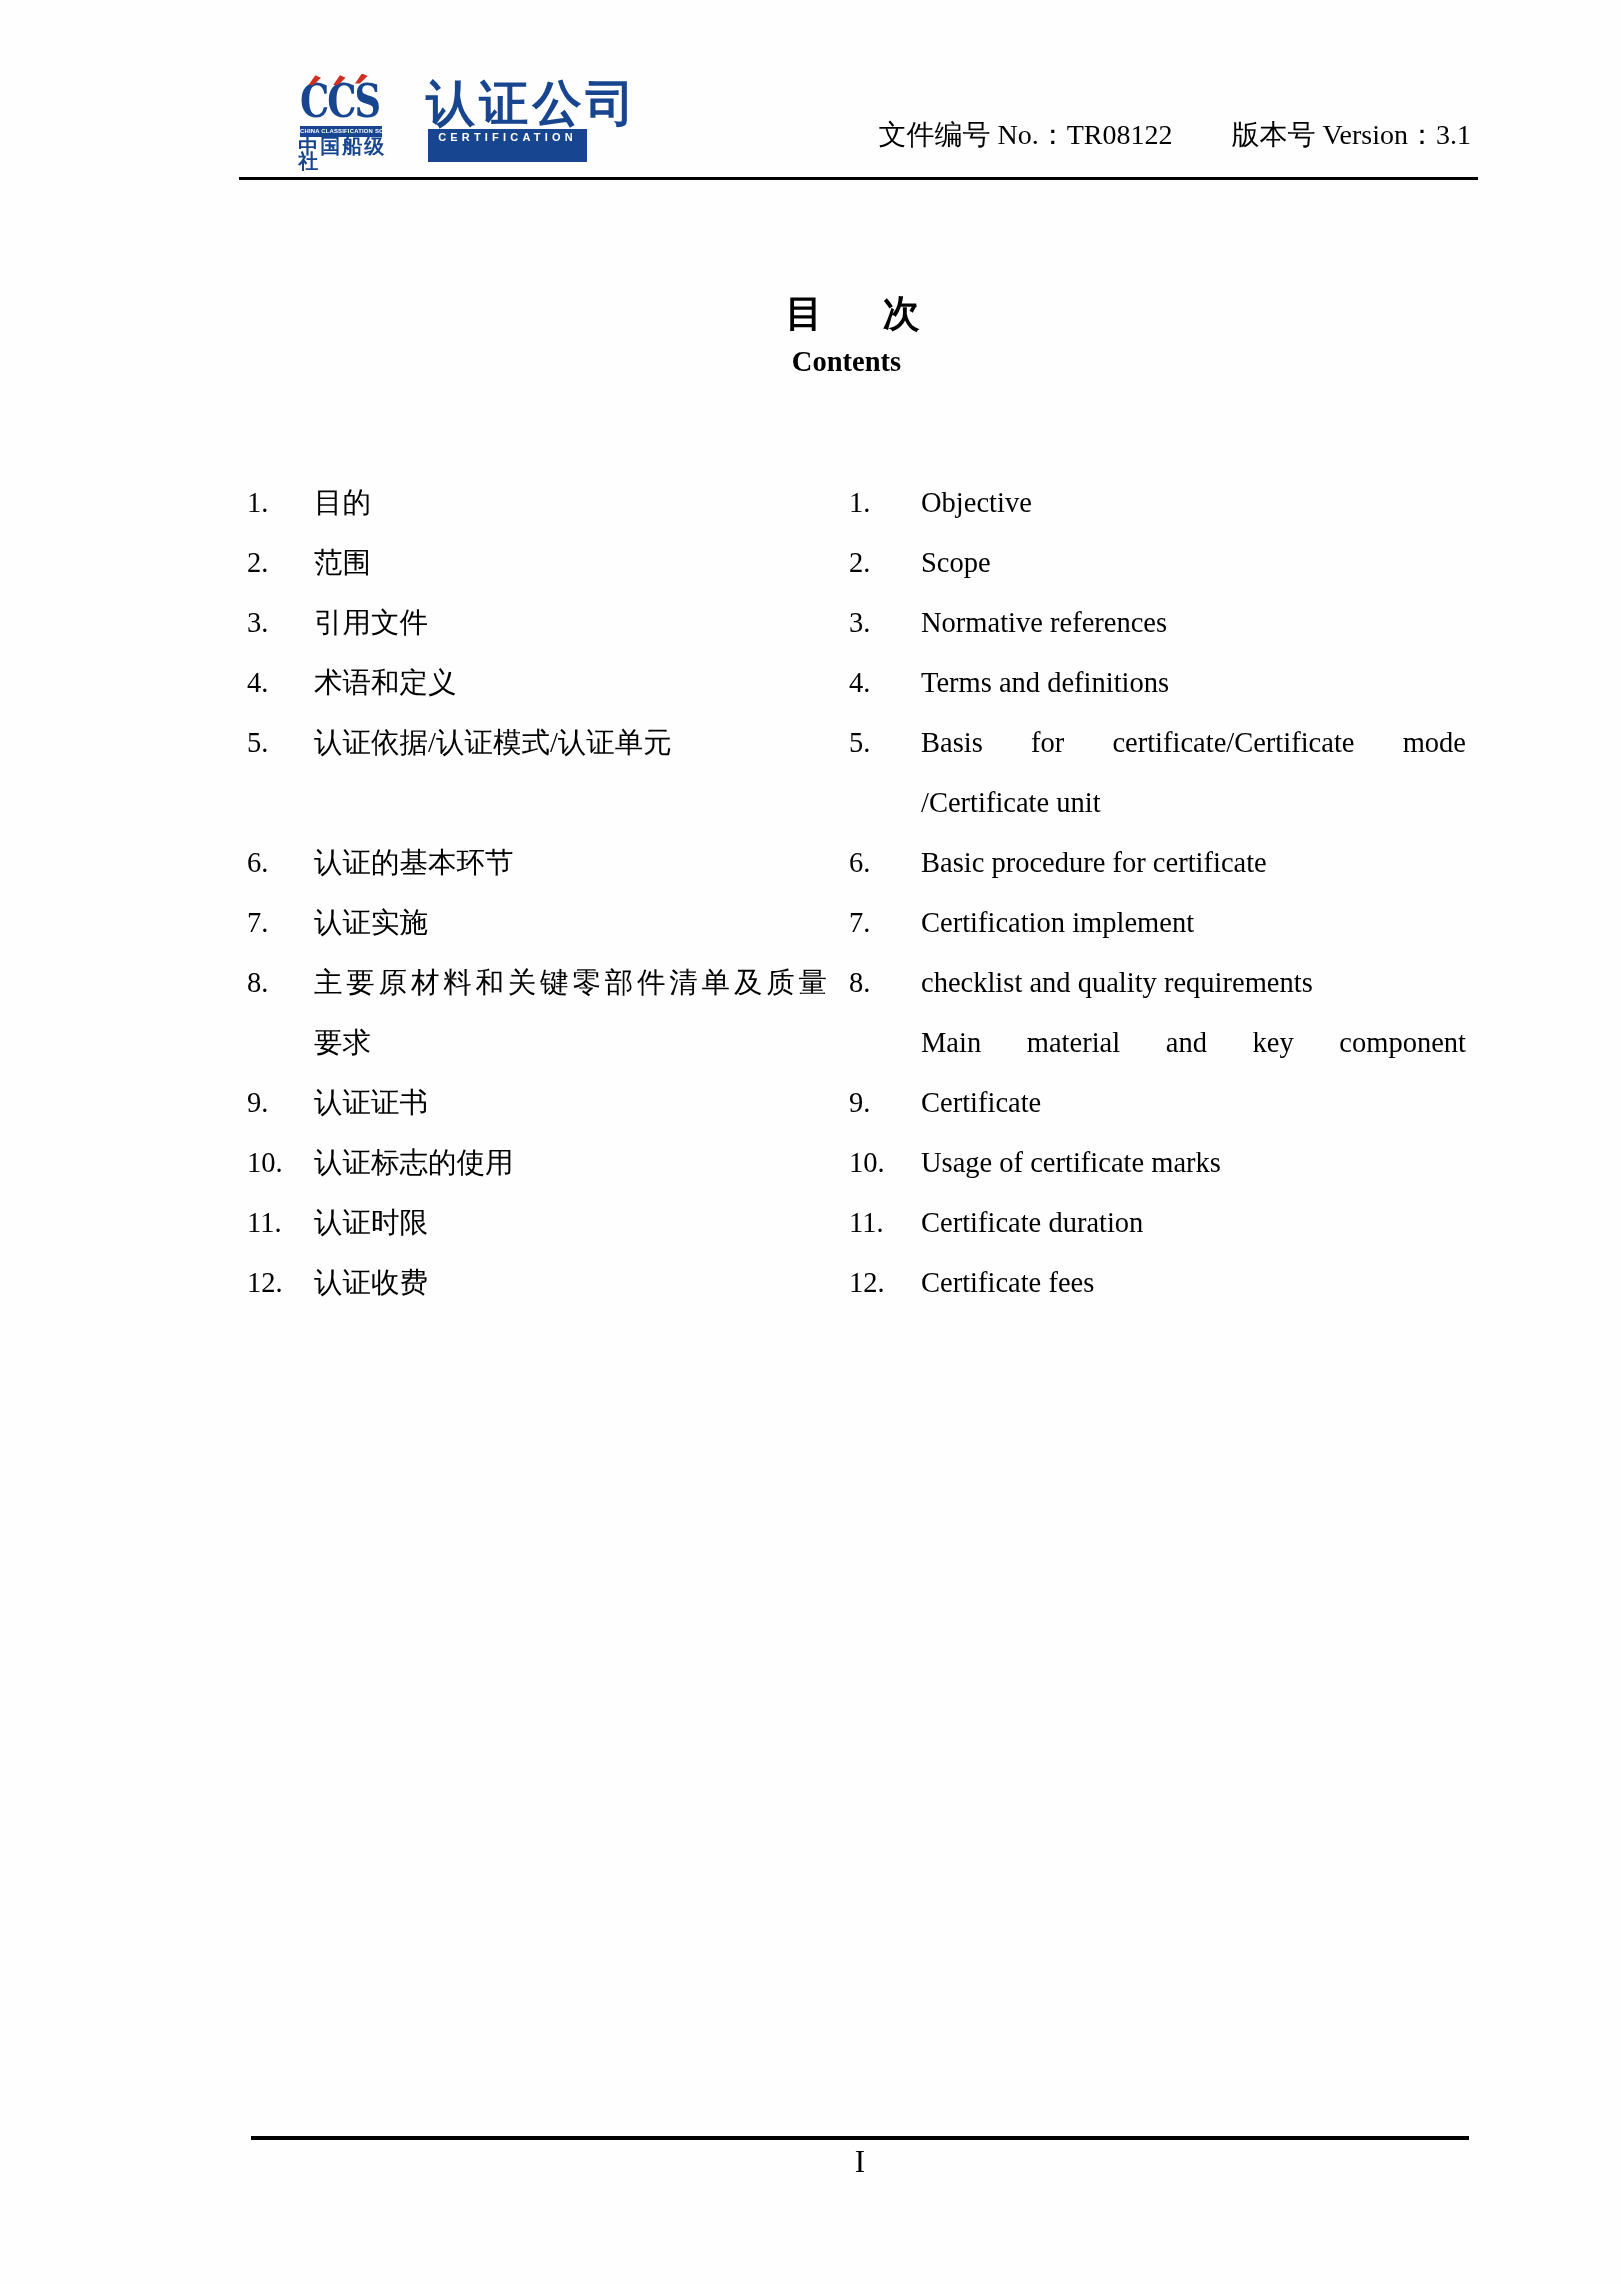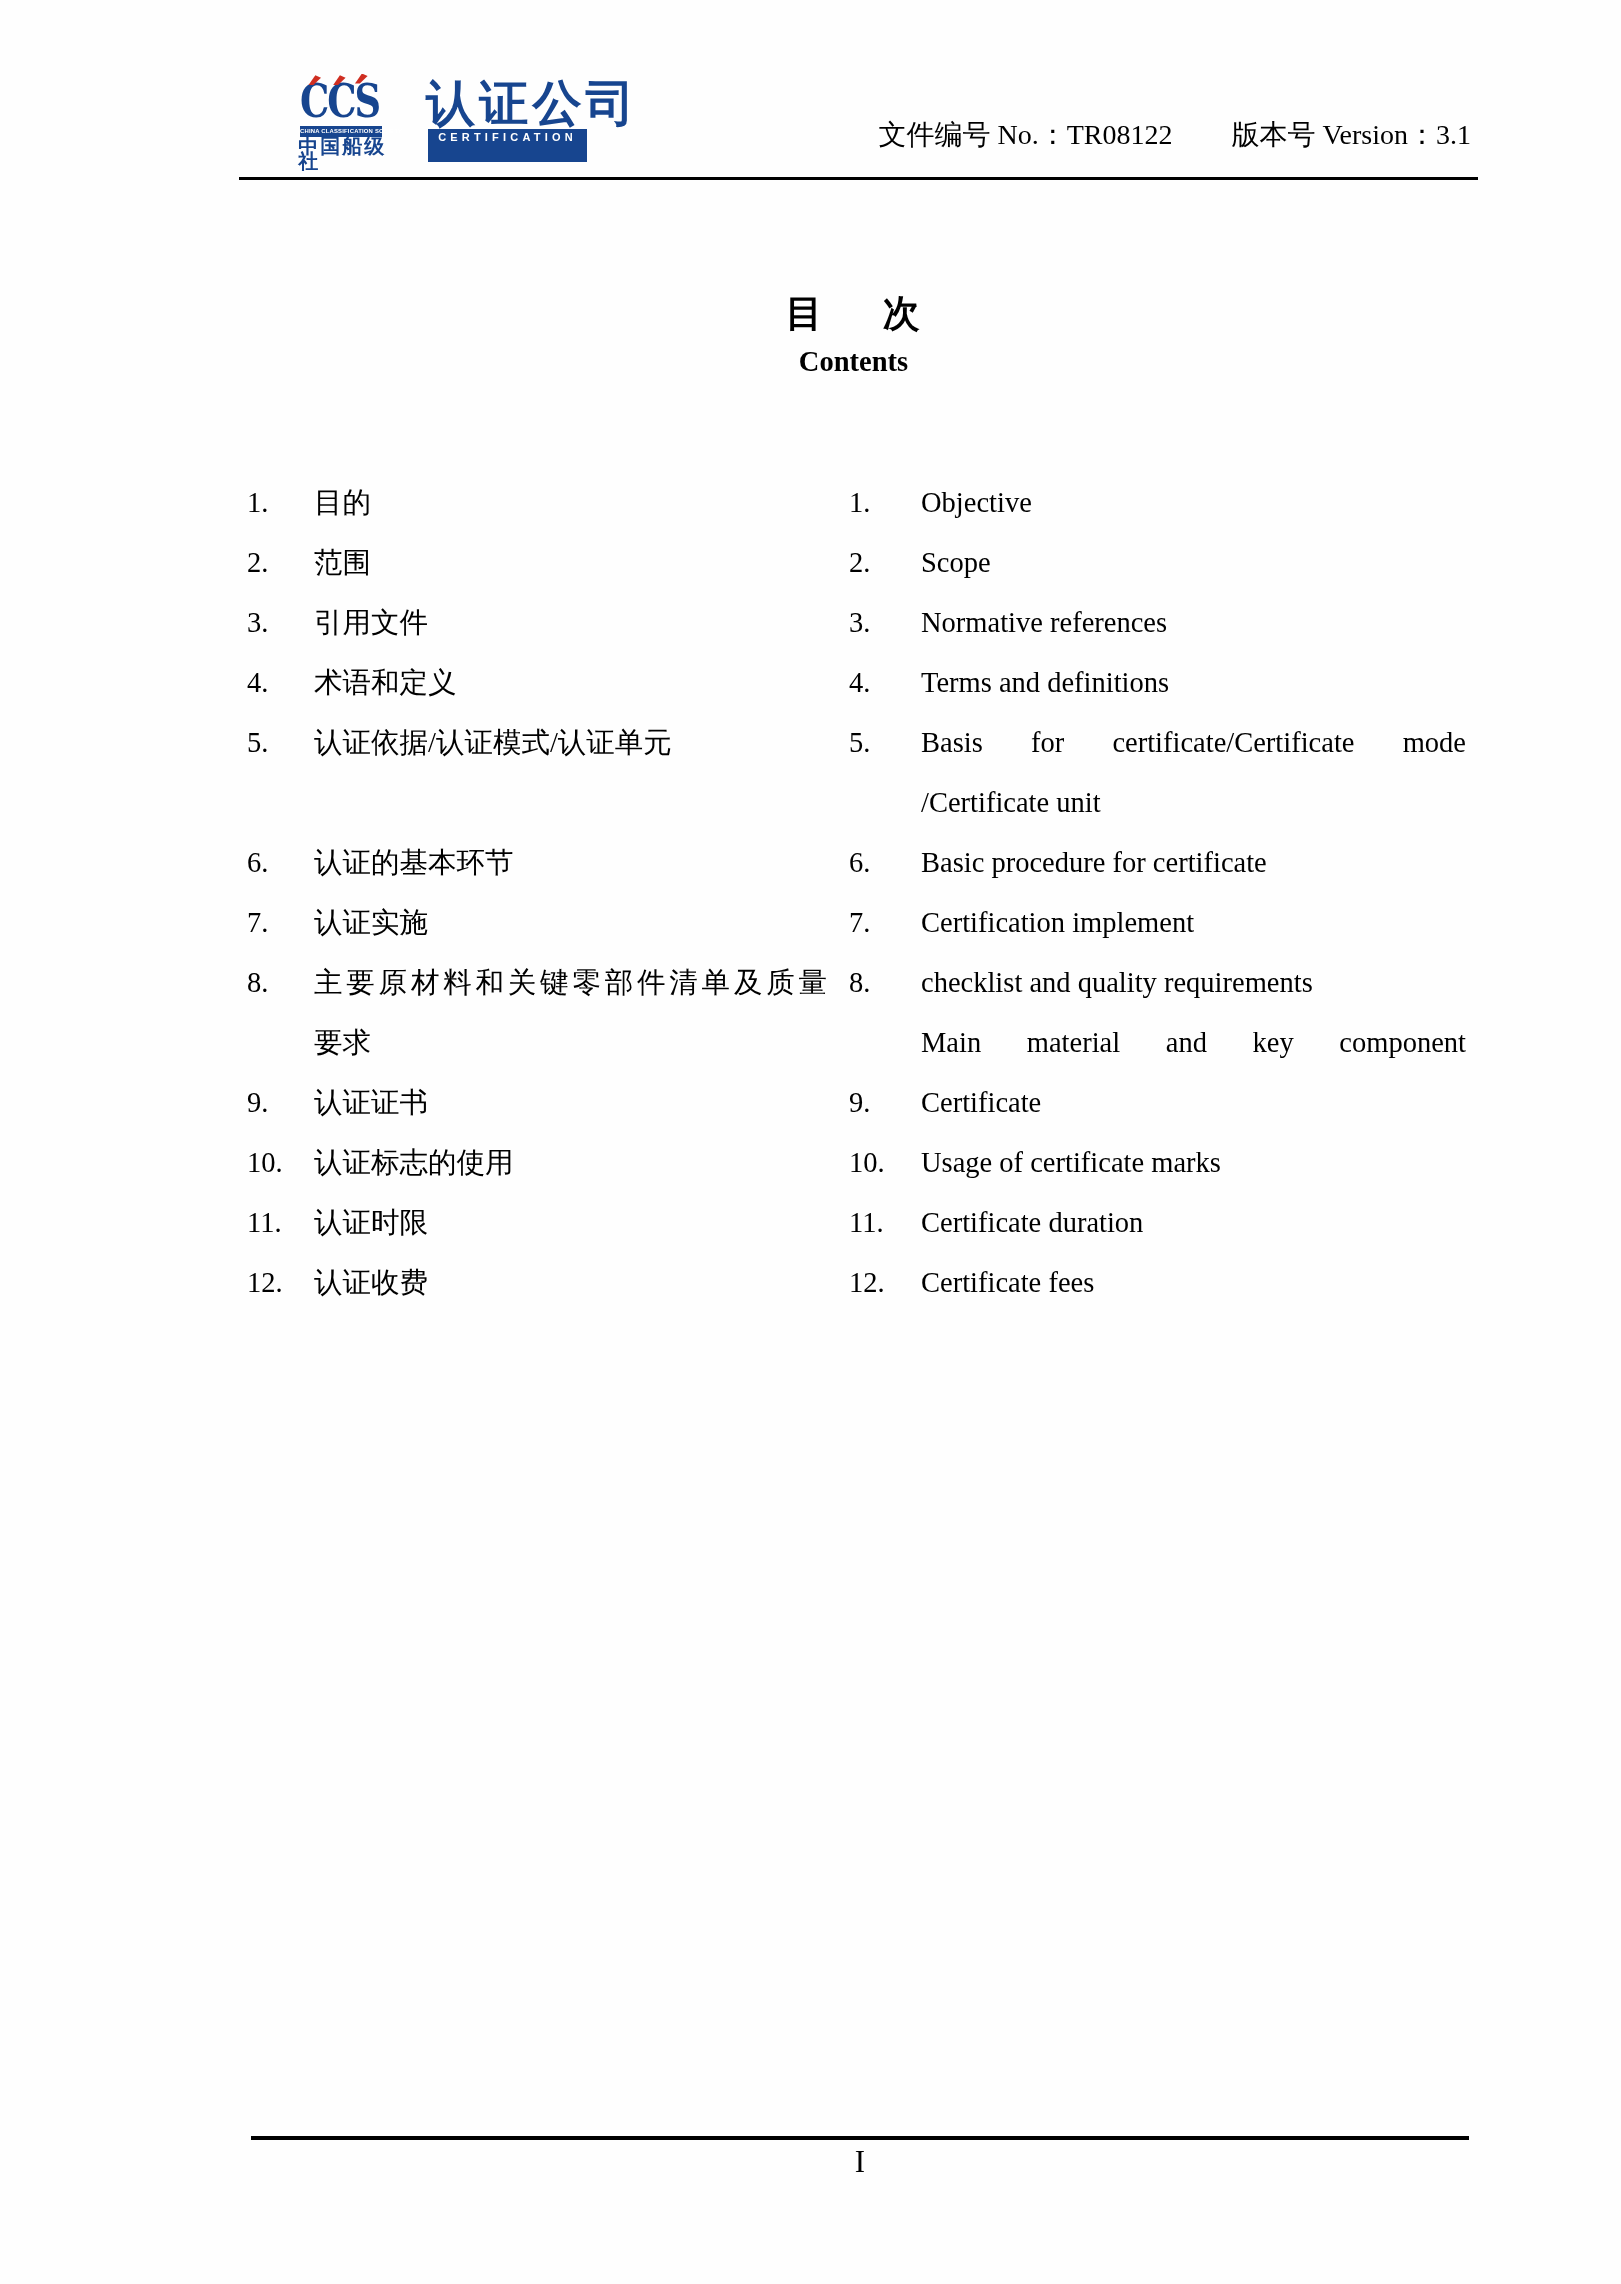--- a/index.html
+++ b/index.html
@@ -56,21 +56,21 @@
     font-size:28px;line-height:37px;white-space:nowrap;
   }
   .header-rule{position:absolute;left:239px;top:177px;width:1239px;height:2.5px;background:#000;}
 
   
   .title-cn{
     position:absolute;left:239px;top:292px;width:1239px;
     text-align:center;font-size:37px;font-weight:bold;letter-spacing:11.7px;line-height:44px;
   }
   .title-en{
-    position:absolute;left:234px;top:344px;width:1239px;
+    position:absolute;left:227px;top:344px;width:1239px;
     text-align:center;font-size:28.5px;font-weight:bold;line-height:35px;
   }
 
   
   #toc{
     position:absolute;left:247px;top:473px;
     display:grid;
     grid-template-columns:67px 513px 22px 72px 545px;
   }
   .cell{font-size:28.5px;}

